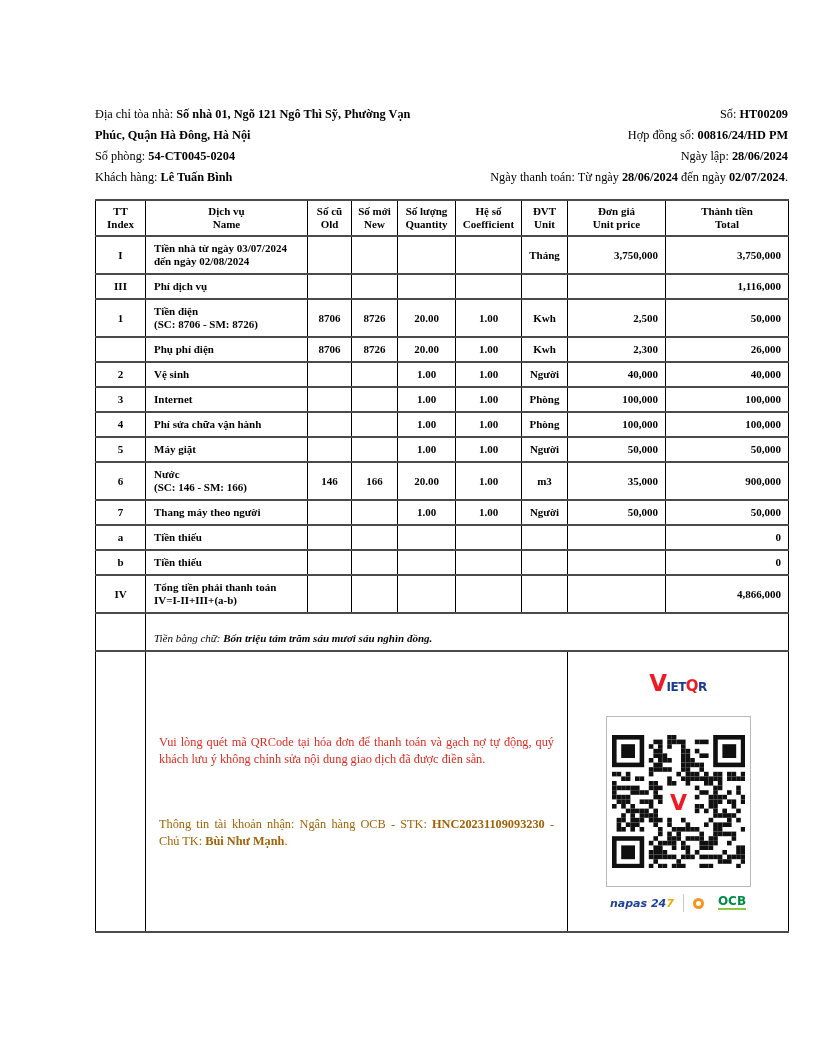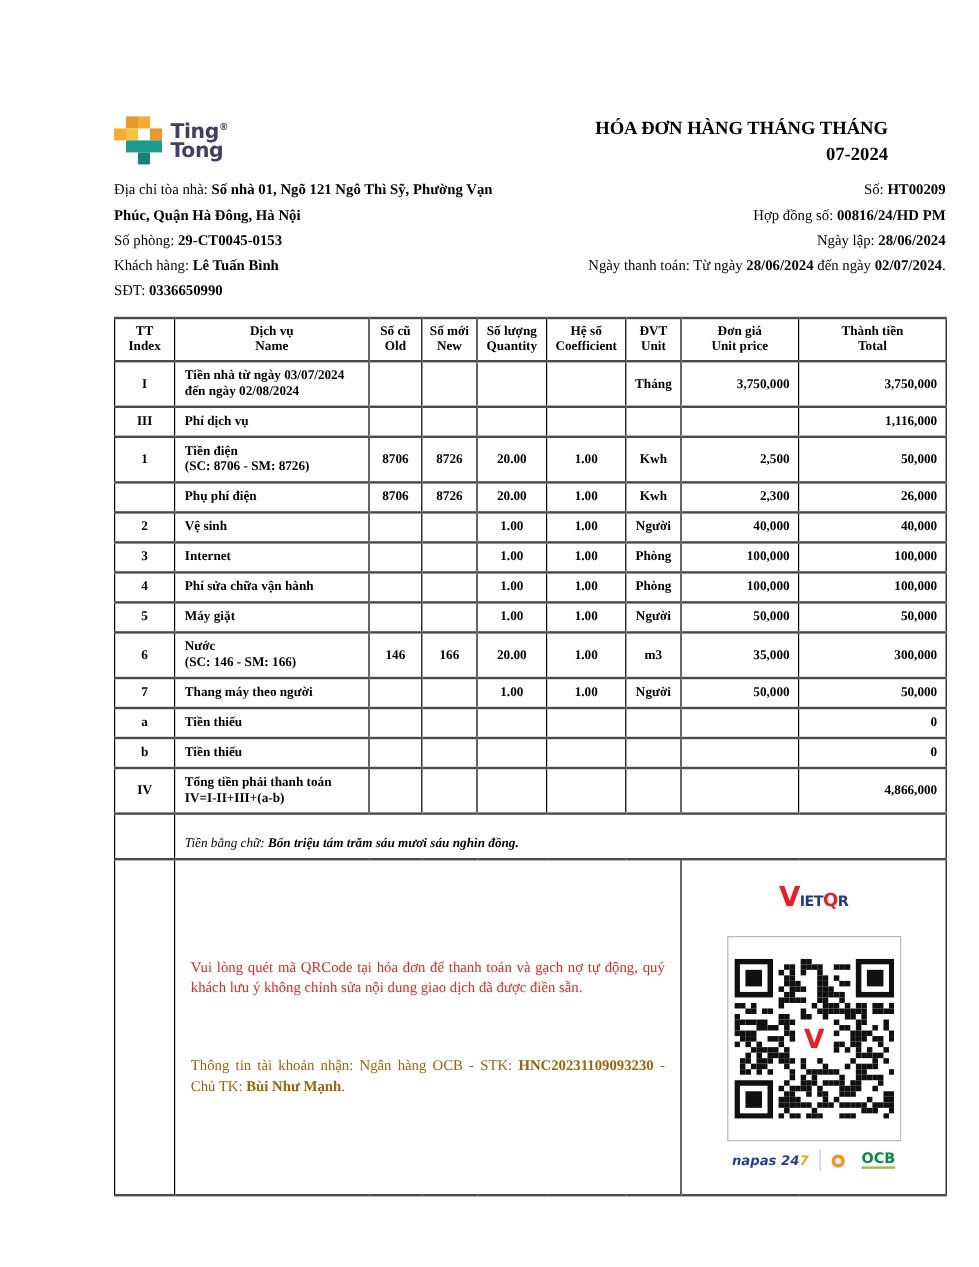--- a/index.html
+++ b/index.html
@@ -68,47 +68,26 @@
   .ocb { display:flex; align-items:center; gap:14px; }
   .ocb .ring { width:11px; height:11px; border:3px solid #F7941D; border-radius:50%; display:inline-block; }
   .ocb .ocb-word { font-weight:bold; font-size:12px; color:#008A45; line-height:11px; }
   .ocb .ocb-word .tag { display:block; height:2px; background:#8DC63F; margin-top:1px; }
 </style>
 </head>
 <body>
 
 <div class="page">
 
-  <div class="header-row">
-    <div class="logo">
-      <div class="mark">
-        <i class="o2" style="grid-area:1/2"></i>
-          <i class="o1" style="grid-area:1/3"></i>
-        <i class="o1" style="grid-area:2/1"></i>
-          <i class="o3" style="grid-area:2/2"></i>
-          <i class="o2" style="grid-area:2/4"></i>
-        <i class="t1" style="grid-area:3/2"></i>
-          <i class="t1" style="grid-area:3/3"></i>
-          <i class="t1" style="grid-area:3/4"></i>
-        <i class="t2" style="grid-area:4/3"></i>
-      </div>
-      <div class="logo-text">
-        <span>Ting</span><sup>®</sup><br>
-        <span>Tong</span>
-      </div>
-    </div>
-    <div class="title-block">HÓA ĐƠN HÀNG THÁNG THÁNG 07-2024</div>
-  </div>
 
   <div class="info-row">
     <div class="info-left">
       <div><span>Địa chỉ tòa nhà: </span><span class="b">Số nhà 01, Ngõ 121 Ngô Thì Sỹ, Phường Vạn Phúc, Quận Hà Đông, Hà Nội</span></div>
-      <div><span>Số phòng: </span><span class="b">29-CT0045-0153</span></div>
+      <div><span>Số phòng: </span><span class="b">54-CT0045-0204</span></div>
       <div><span>Khách hàng: </span><span class="b">Lê Tuấn Bình</span></div>
-      <div><span>SĐT: </span><span class="b">0336650990</span></div>
     </div>
     <div class="info-right">
       <div><span>Số: </span><span class="b">HT00209</span></div>
       <div><span>Hợp đồng số: </span><span class="b">00816/24/HD PM</span></div>
       <div><span>Ngày lập: </span><span class="b">28/06/2024</span></div>
       <div><span>Ngày thanh toán: Từ ngày </span><span class="b">28/06/2024</span><span> đến ngày </span><span class="b">02/07/2024</span><span>.</span></div>
     </div>
   </div>
 
   <table class="charges">
@@ -239,21 +218,21 @@
         <tr>
           <td>6</td>
           <td>Nước
 (SC: 146 - SM: 166)</td>
           <td>146</td>
           <td>166</td>
           <td>20.00</td>
           <td>1.00</td>
           <td>m3</td>
           <td>35,000</td>
-          <td>300,000</td>
+          <td>900,000</td>
         </tr>
         <tr>
           <td>7</td>
           <td>Thang máy theo người</td>
           <td></td>
           <td></td>
           <td>1.00</td>
           <td>1.00</td>
           <td>Người</td>
           <td>50,000</td>

